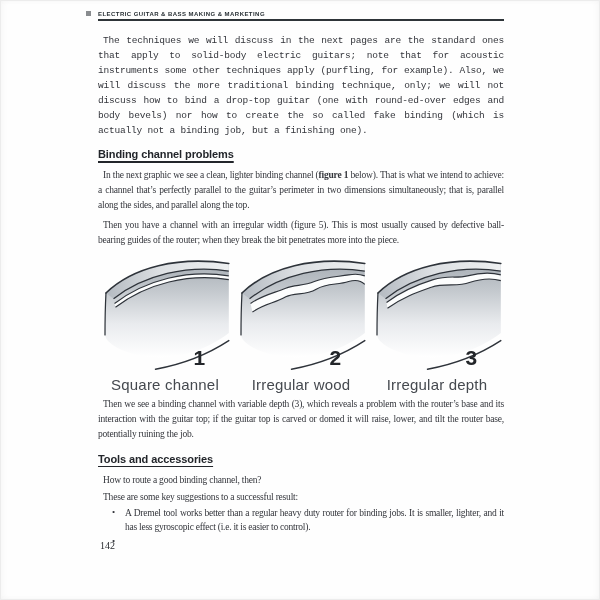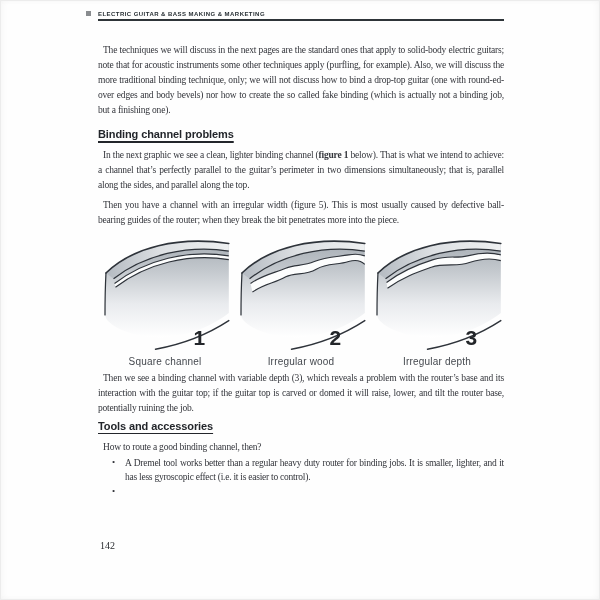--- a/index.html
+++ b/index.html
@@ -25,38 +25,38 @@
     font-size:6px;font-weight:bold;letter-spacing:.45px;
     color:#262e33;
   }
   .head-rule{
     margin-top:2px;height:0;border-bottom:2px solid #2e3438;
   }
   p.body{
     font-size:9.5px;line-height:15px;letter-spacing:-0.2px;
     text-align:justify;margin:5px 0 0;text-indent:5px;
   }
-  p.intro{margin-top:22px;}
+  p.intro{margin-top:12px;font-family:Liberation Mono, monospace;}
   h2{
     font-family:"Liberation Sans", sans-serif;
     font-size:11px;line-height:17px;font-weight:bold;
     color:#23262b;margin:8px 0 0;
     text-decoration:underline;text-decoration-thickness:1.5px;text-underline-offset:3px;
     letter-spacing:-0.1px;
   }
-  h2.second{margin-top:2px;text-decoration:underline;}
+  h2.second{margin-top:9px;text-decoration:underline;}
   .fig-row{
     margin-top:5px;display:flex;justify-content:space-between;align-items:flex-start;
   }
   figure{margin:0;padding:0;width:134px;text-align:center;}
   figure svg{display:block;}
   figcaption{
     margin-top:3px;
     font-family:"Liberation Sans", sans-serif;
-    font-size:10px;color:#45494f;letter-spacing:.2px;
+    font-size:15px;color:#45494f;letter-spacing:.2px;
   }
   .fig-number{
     font-family:"Liberation Sans", sans-serif;
     font-weight:bold;font-size:22px;fill:#23262a;
   }
   p.after-fig{margin-top:4px;}
   p.question{margin-top:5px;}
   p.lead-in{margin-top:2px;}
   ul.suggestions{margin:2px 0 0;padding:0;list-style:none;}
   ul.suggestions li{
@@ -182,20 +182,21 @@
 
     </div>
 
     <p class="body after-fig">Then we see a binding channel with variable depth (3), which reveals a problem with the router’s base and its interaction with the guitar top; if the guitar top is carved or domed it will raise, lower, and tilt the router base, potentially ruining the job.</p>
 
     <h2 class="second">Tools and accessories</h2>
 
     <p class="body question">How to route a good binding channel, then?</p>
 
 
+    <p class="body lead-in">These are some key suggestions to a successful result:</p>
 
     <ul class="suggestions">
       <li><span class="bullet">•</span><span>A Dremel tool works better than a regular heavy duty router for binding jobs. It is smaller, lighter, and it has less gyroscopic effect (i.e. it is easier to control).</span></li>
       <li><span class="bullet">•</span></li>
     </ul>
 
   </div>
 
   <div class="page-number">142</div>
 </div>

